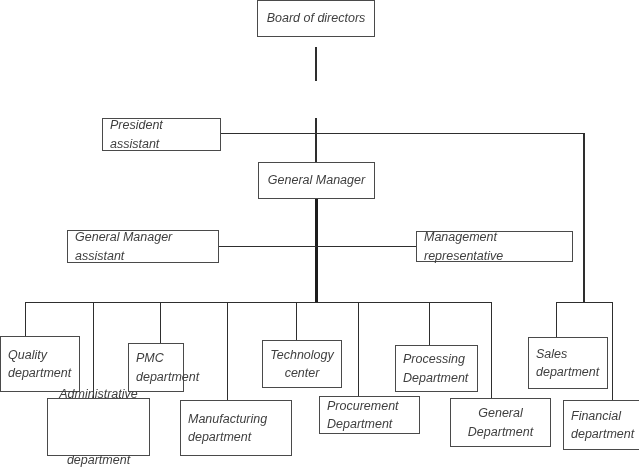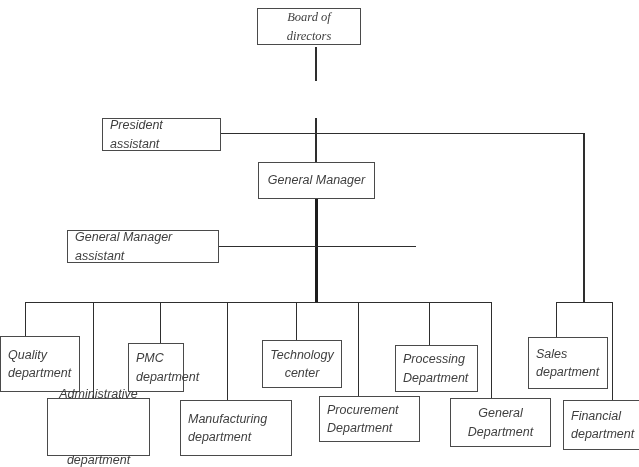--- a/index.html
+++ b/index.html
@@ -65,37 +65,40 @@
   <div class="conn" style="left:227px; top:302px; width:1px; height:99px;"></div>
   <div class="conn" style="left:296px; top:302px; width:1px; height:39px;"></div>
   <div class="conn" style="left:358px; top:302px; width:1px; height:94px;"></div>
   <div class="conn" style="left:429px; top:302px; width:1px; height:43px;"></div>
   <div class="conn" style="left:491px; top:302px; width:1px; height:96px;"></div>
 
   <div class="conn" style="left:556px; top:302px; width:57px; height:1px;"></div>
   <div class="conn" style="left:556px; top:302px; width:1px; height:35px;"></div>
   <div class="conn" style="left:612px; top:302px; width:1px; height:98px;"></div>
 
-  <div class="node center" style="left:257px; top:8px; width:104px; height:37px;font-family:Liberation Serif, serif;">
+  <div class="node center" style="left:257px; top:0; width:118px; height:37px;">
     <span>Board of directors</span>
   </div>
 
 
   <div class="node left" style="left:102px; top:118px; width:119px; height:33px;">
     <span>President assistant</span>
   </div>
 
   <div class="node center" style="left:258px; top:162px; width:117px; height:37px;">
     <span>General Manager</span>
   </div>
 
   <div class="node left" style="left:67px; top:230px; width:152px; height:33px;">
     <span>General Manager assistant</span>
   </div>
 
+  <div class="node left" style="left:416px; top:231px; width:157px; height:31px;">
+    <span>Management representative</span>
+  </div>
 
   <div class="node left" style="left:0px; top:336px; width:80px; height:56px;">
     <span>Quality</span>
     <span class="line2">department</span>
   </div>
 
   <div class="node center" style="left:47px; top:398px; width:103px; height:58px;gap:48px;">
     <span>Administrative</span>
     <span class="line2">department</span>
   </div>
@@ -108,21 +111,21 @@
   <div class="node left" style="left:180px; top:400px; width:112px; height:56px;">
     <span>Manufacturing</span>
     <span class="line2">department</span>
   </div>
 
   <div class="node center" style="left:262px; top:340px; width:80px; height:48px;">
     <span>Technology</span>
     <span class="line2">center</span>
   </div>
 
-  <div class="node left" style="left:319px; top:396px; width:101px; height:46px;">
+  <div class="node left" style="left:319px; top:396px; width:101px; height:38px;">
     <span>Procurement</span>
     <span class="line2">Department</span>
   </div>
 
   <div class="node left" style="left:395px; top:345px; width:83px; height:47px;">
     <span>Processing</span>
     <span class="line2">Department</span>
   </div>
 
   <div class="node center" style="left:450px; top:398px; width:101px; height:49px;">

